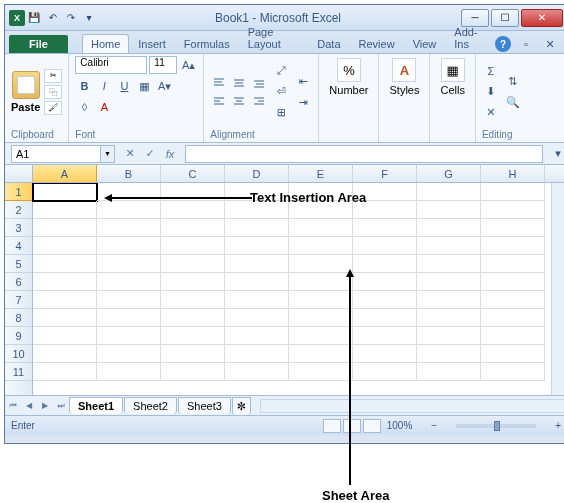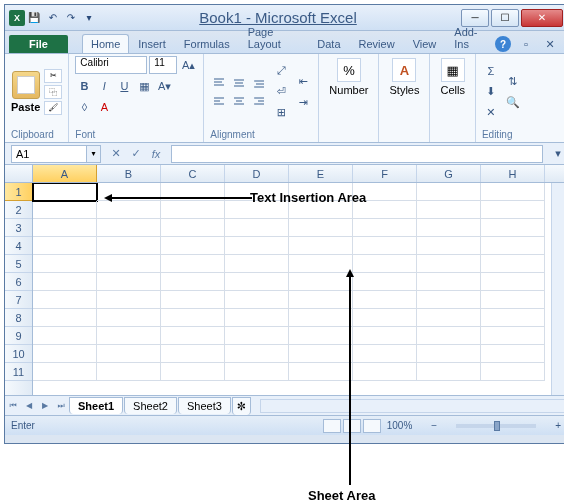--- a/index.html
+++ b/index.html
@@ -2,21 +2,21 @@
 <html><head>
 <meta charset="utf-8">
 <style>
   * { box-sizing: border-box; margin: 0; padding: 0; }
   body { font-family: "Segoe UI", Tahoma, sans-serif; font-size: 11px; background: #fff; }
   .window { width: 564px; height: 440px; border: 1px solid #5a7aa3; background: #dce6f2; position: relative; margin: 4px; }
   .titlebar { height: 26px; background: linear-gradient(#e8f0fa,#cfe0f4); display: flex; align-items: center; padding: 0 4px; border-bottom: 1px solid #a5bcd8; }
   .qat { display: flex; gap: 2px; align-items: center; }
   .qat-btn { width: 16px; height: 16px; display: flex; align-items: center; justify-content: center; font-size: 10px; color: #2a4a7a; cursor: pointer; }
   .excel-logo { width: 16px; height: 16px; background: #1e7145; color: #fff; font-size: 9px; font-weight: bold; display: flex; align-items: center; justify-content: center; border-radius: 2px; }
-  .title-text { flex: 1; text-align: center; font-size: 15px; color: #3a5a85; text-decoration: underline; }
+  .title-text { flex: 1; text-align: center; font-size: 12px; color: #3a5a85; }
   .win-controls { display: flex; gap: 0; }
   .win-btn { width: 28px; height: 18px; border: 1px solid #7a94b8; background: linear-gradient(#f5faff,#d5e5f5); display: flex; align-items: center; justify-content: center; font-size: 10px; cursor: pointer; border-radius: 2px; margin-left: 2px; }
   .win-btn.close { background: linear-gradient(#e58a8a,#c83636); color: #fff; width: 42px; border-color: #a02020; }
   .tabs-row { height: 22px; display: flex; align-items: flex-end; padding-left: 4px; background: linear-gradient(#dce6f2,#cfe0f4); }
   .file-tab { background: #1e7145; color: #fff; padding: 3px 20px; font-size: 11px; border-radius: 2px 2px 0 0; cursor: pointer; margin-right: 14px; font-weight: bold; }
   .tab { padding: 3px 8px; font-size: 11px; color: #3a5a85; cursor: pointer; border: 1px solid transparent; border-bottom: none; }
   .tab.active { background: #f5f9fd; border-color: #a5bcd8; border-radius: 3px 3px 0 0; }
   .tab-icons { margin-left: auto; display: flex; gap: 6px; padding-right: 8px; align-items: center; }
   .help-icon { width: 16px; height: 16px; border-radius: 50%; background: #3c84d4; color: #fff; display: flex; align-items: center; justify-content: center; font-size: 10px; font-weight: bold; cursor: pointer; }
   .ribbon { height: 90px; background: #f5f9fd; border-top: 1px solid #a5bcd8; border-bottom: 1px solid #a5bcd8; display: flex; }
@@ -37,21 +37,21 @@
   .bold { font-weight: bold; }
   .italic { font-style: italic; }
   .underline { text-decoration: underline; }
   .align-grid { display: grid; grid-template-columns: repeat(3,18px); grid-template-rows: repeat(2,16px); gap: 2px; }
   .ag { border: none; display: flex; align-items: center; justify-content: center; cursor: pointer; }
   .ag svg line { stroke: #5a7aa3; stroke-width: 1.2; }
   .big-btn { display: flex; flex-direction: column; align-items: center; gap: 2px; cursor: pointer; padding: 2px 4px; }
   .big-btn-icon { width: 24px; height: 24px; border: 1px solid #c5d5ea; background: #fff; display: flex; align-items: center; justify-content: center; font-size: 13px; }
   .edit-col { display: flex; flex-direction: column; gap: 3px; }
   .namebox-row { height: 22px; background: #e8f0fa; display: flex; align-items: center; border-bottom: 1px solid #a5bcd8; }
-  .namebox { width: 76px; height: 18px; border: 1px solid #a5bcd8; background: #fff; margin-left: 6px; padding: 0 4px; display: flex; align-items: center; font-size: 11px; }
+  .namebox { width: 90px; height: 18px; border: 1px solid #a5bcd8; background: #fff; margin-left: 6px; padding: 0 4px; display: flex; align-items: center; font-size: 11px; }
   .namebox-dd { width: 14px; height: 18px; border: 1px solid #a5bcd8; border-left: none; background: #e8f0fa; display: flex; align-items: center; justify-content: center; cursor: pointer; font-size: 8px; }
   .fx-btns { display: flex; gap: 2px; margin-left: 6px; }
   .fx-btn { width: 18px; height: 18px; display: flex; align-items: center; justify-content: center; cursor: pointer; color: #5a7aa3; font-size: 11px; }
   .formula-bar { flex: 1; height: 18px; border: 1px solid #a5bcd8; background: #fff; margin: 0 6px; }
   .sheet-area { flex: 1; background: #fff; display: flex; flex-direction: column; height: 230px; }
   .col-headers { display: flex; height: 18px; background: linear-gradient(#f5f9fd,#e0eaf5); border-bottom: 1px solid #a5bcd8; }
   .corner { width: 28px; border-right: 1px solid #a5bcd8; background: linear-gradient(#f5f9fd,#e0eaf5); }
   .ch { width: 64px; border-right: 1px solid #c5d5ea; text-align: center; font-size: 11px; color: #3a5a85; line-height: 18px; cursor: pointer; }
   .ch.sel { background: linear-gradient(#ffe8a0,#ffd060); border-right: 1px solid #d5a030; }
   .grid-body { flex: 1; display: flex; overflow: hidden; position: relative; }
@@ -435,13 +435,13 @@
   </div>
 
 </div>
 
 <div class="arrow-head-left" style="left:104px; top:194px"></div>
 <div class="arrow-line" style="left:112px; top:197px; width:140px; height:2px"></div>
 <div class="annot" style="left:250px; top:190px">Text Insertion Area</div>
 
 <div class="arrow-head-up" style="left:346px; top:269px"></div>
 <div class="arrow-line" style="left:349px; top:277px; width:2px; height:208px"></div>
-<div class="annot" style="left:308px; top:488px">Sheet Area</div>
+<div class="annot" style="left:322px; top:488px">Sheet Area</div>
 
 </body></html>

